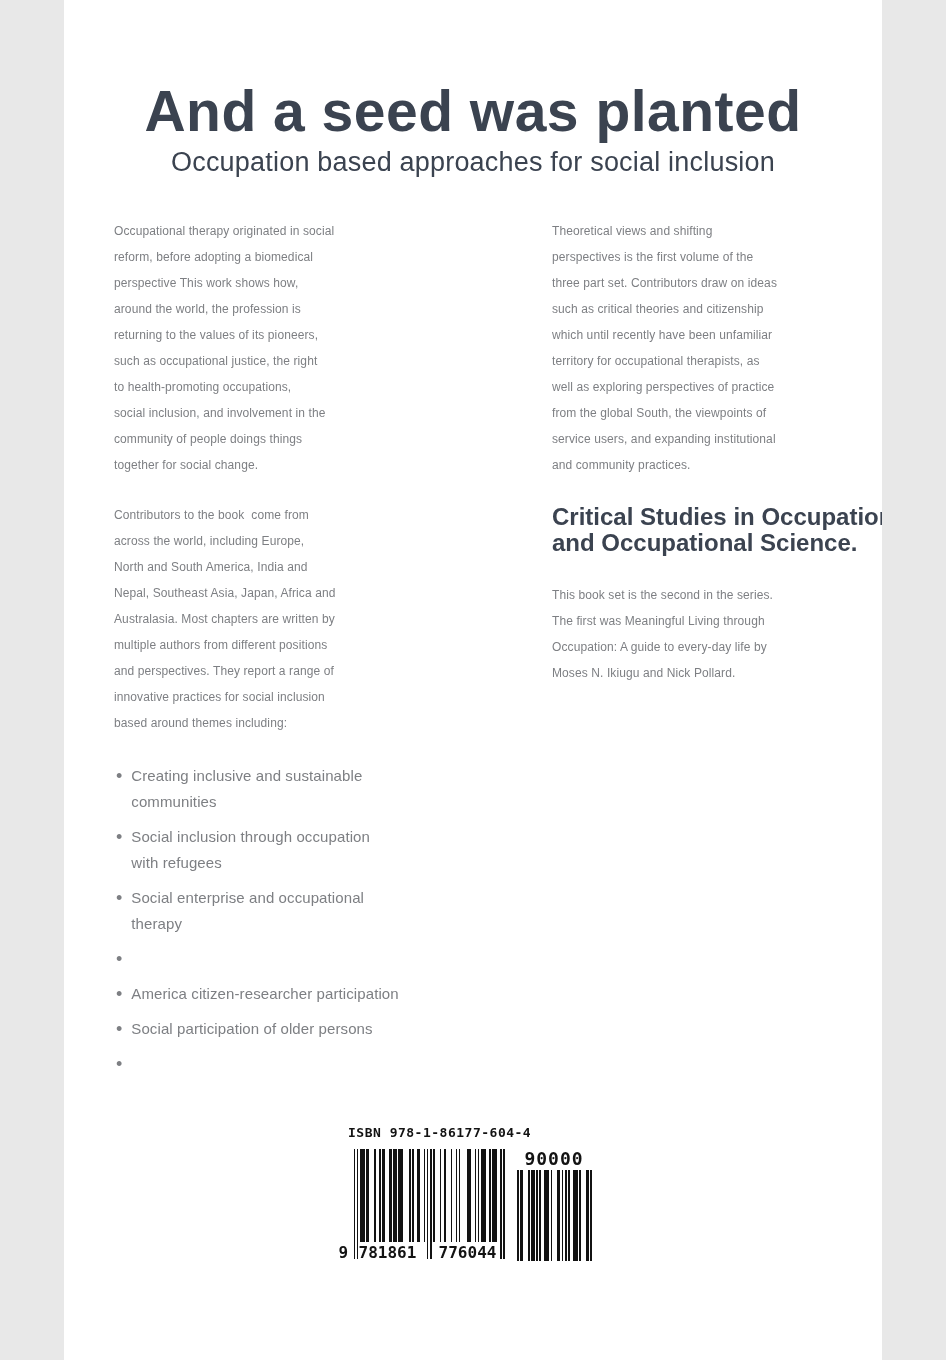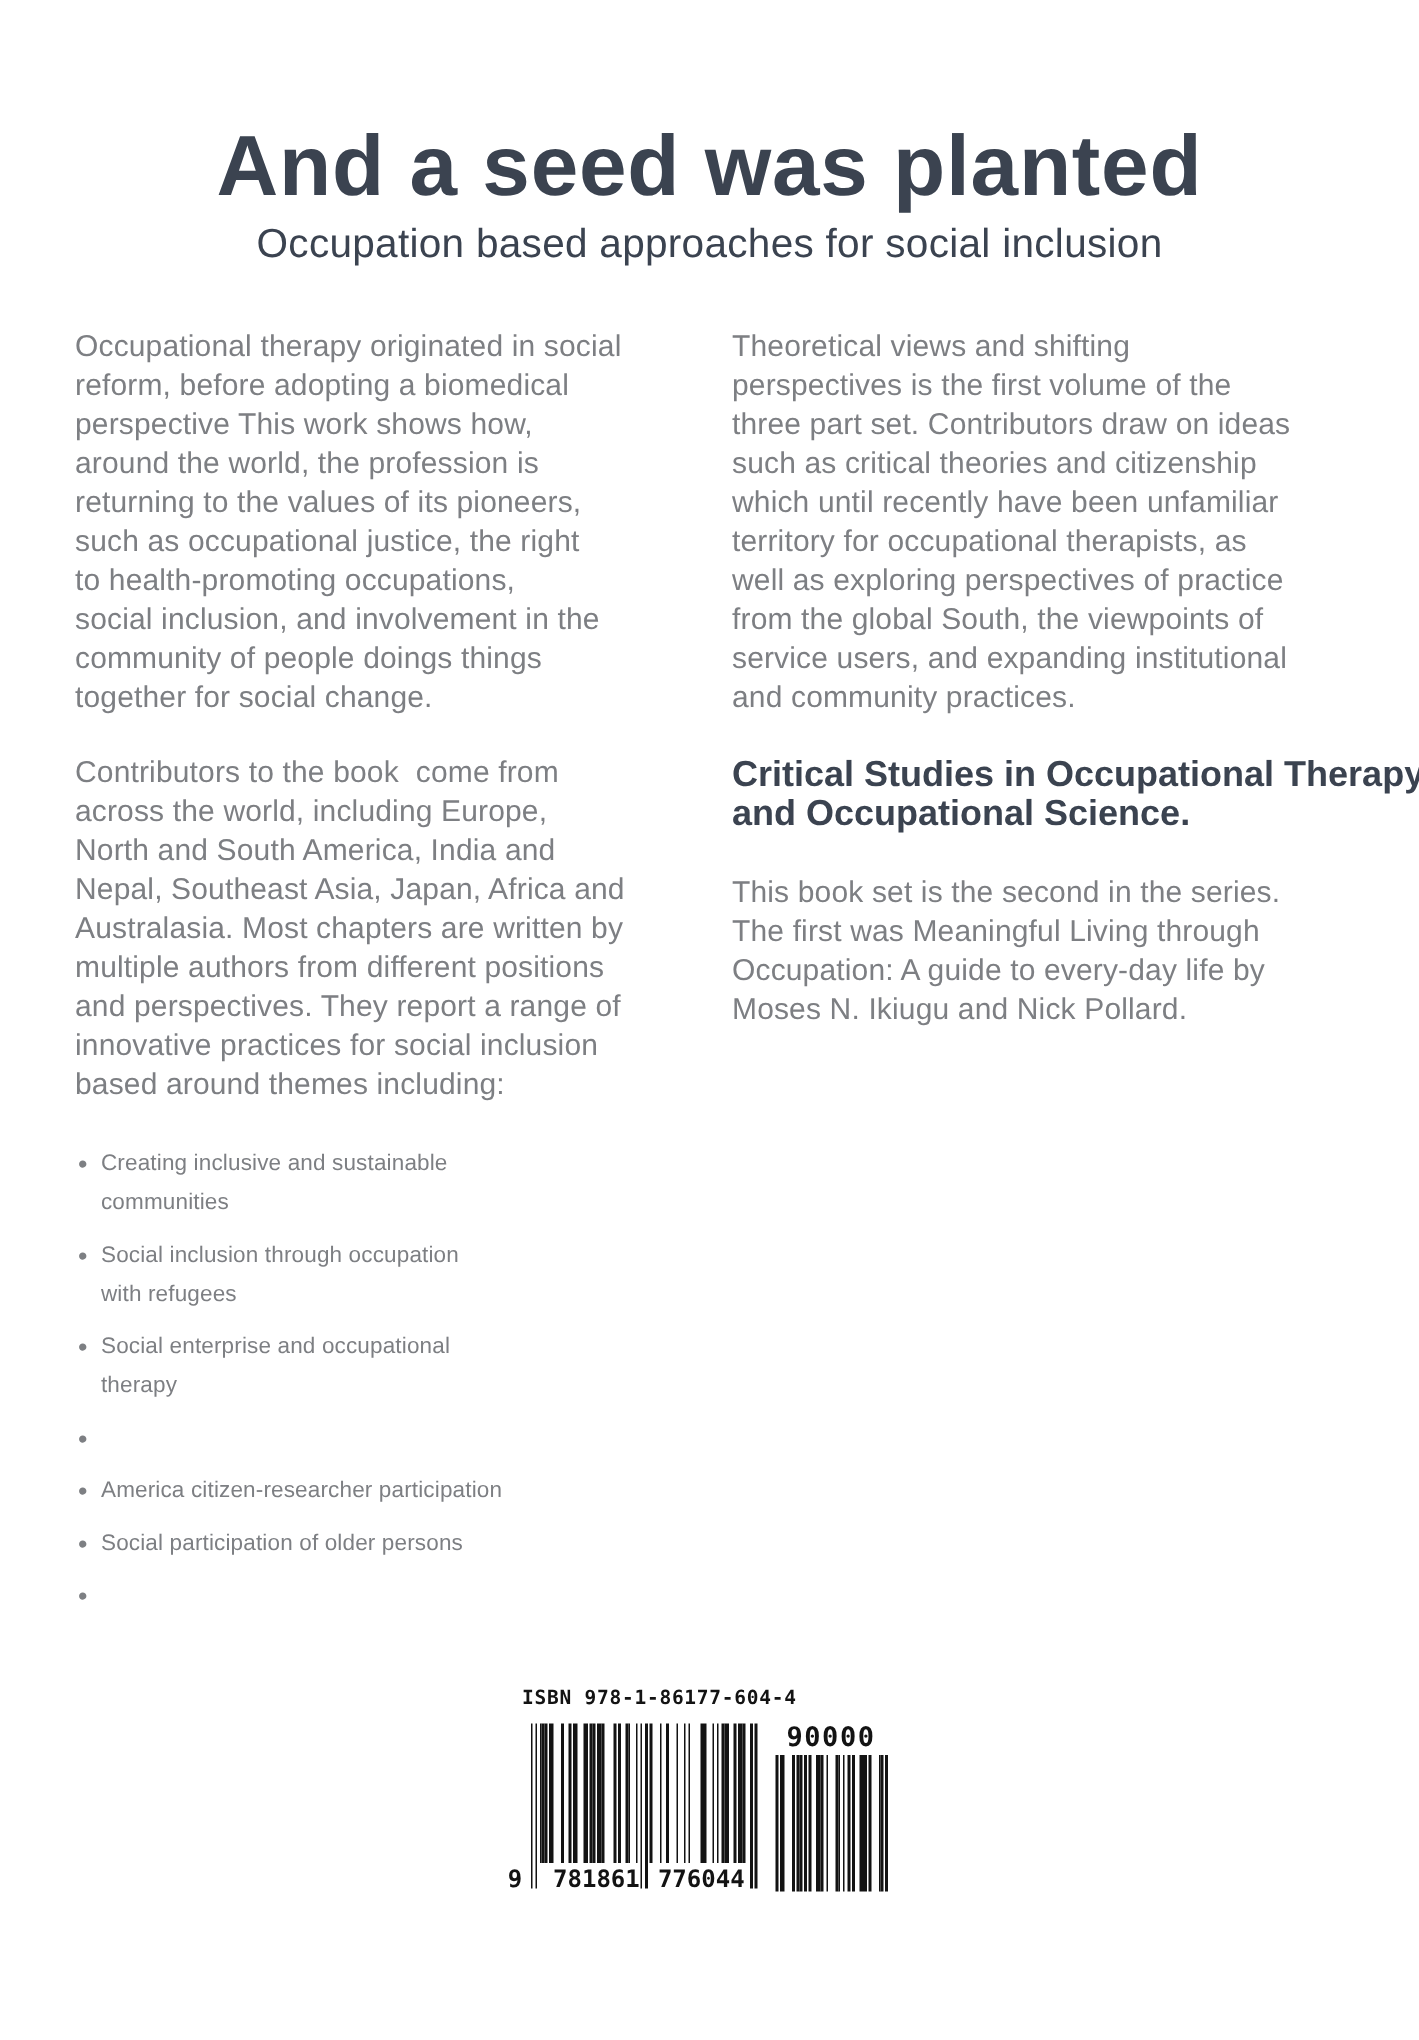--- a/index.html
+++ b/index.html
@@ -5,21 +5,21 @@
   :root {
     --title: #3b4350;
     --body: #7d7f83;
     --heading: #3b4350;
     --barcode: #131313;
     --background: #ffffff;
   }
   * { margin: 0; padding: 0; box-sizing: border-box; }
   html, body { background: #e8e8e8; }
   .page {
-    width: 946px;
+    width: 818px;
     height: 1360px;
     background: var(--background);
     margin: 0 auto;
     overflow: hidden;
     font-family: "Liberation Sans", sans-serif;
     position: relative;
   }
   
   .header { padding-top: 80px; text-align: center; }
   .book-title {
@@ -40,21 +40,21 @@
   
   .columns {
     display: flex;
     margin-top: 40px;
     padding: 0 50px;
     gap: 26px;
   }
   .col-left  { width: 412px; flex: none; }
   .col-right { width: 408px; flex: none; }
   .para {
-    font-size: 20px;
+    font-size: 12px;
     line-height: 26px;
     color: var(--body);
     white-space: pre;
     letter-spacing: 0.1px;
   }
   .para + .para { margin-top: 24px; }
   .series-heading {
     font-size: 24px;
     line-height: 26px;
     font-weight: bold;
@@ -123,21 +123,21 @@
   .bc-digits {
     position: absolute;
     bottom: 0;
     font-family: "DejaVu Sans Mono", monospace;
     font-weight: bold;
     font-size: 16px;
     line-height: 17px;
     color: var(--barcode);
   }
   .bc-digit-lead  { left: -15px; }
-  .bc-digit-left  { left: 5px;  width: 68px; text-align: right; }
+  .bc-digit-left  { left: 5px;  width: 68px; text-align: left; }
   .bc-digit-right { left: 80px; width: 68px; text-align: center; margin-top: 12px; }
   .ean5 {
     width: 77px;
     flex: none;
     margin-left: 10px;
   }
   .ean5-label {
     font-family: "DejaVu Sans Mono", monospace;
     font-weight: bold;
     font-size: 18px;

